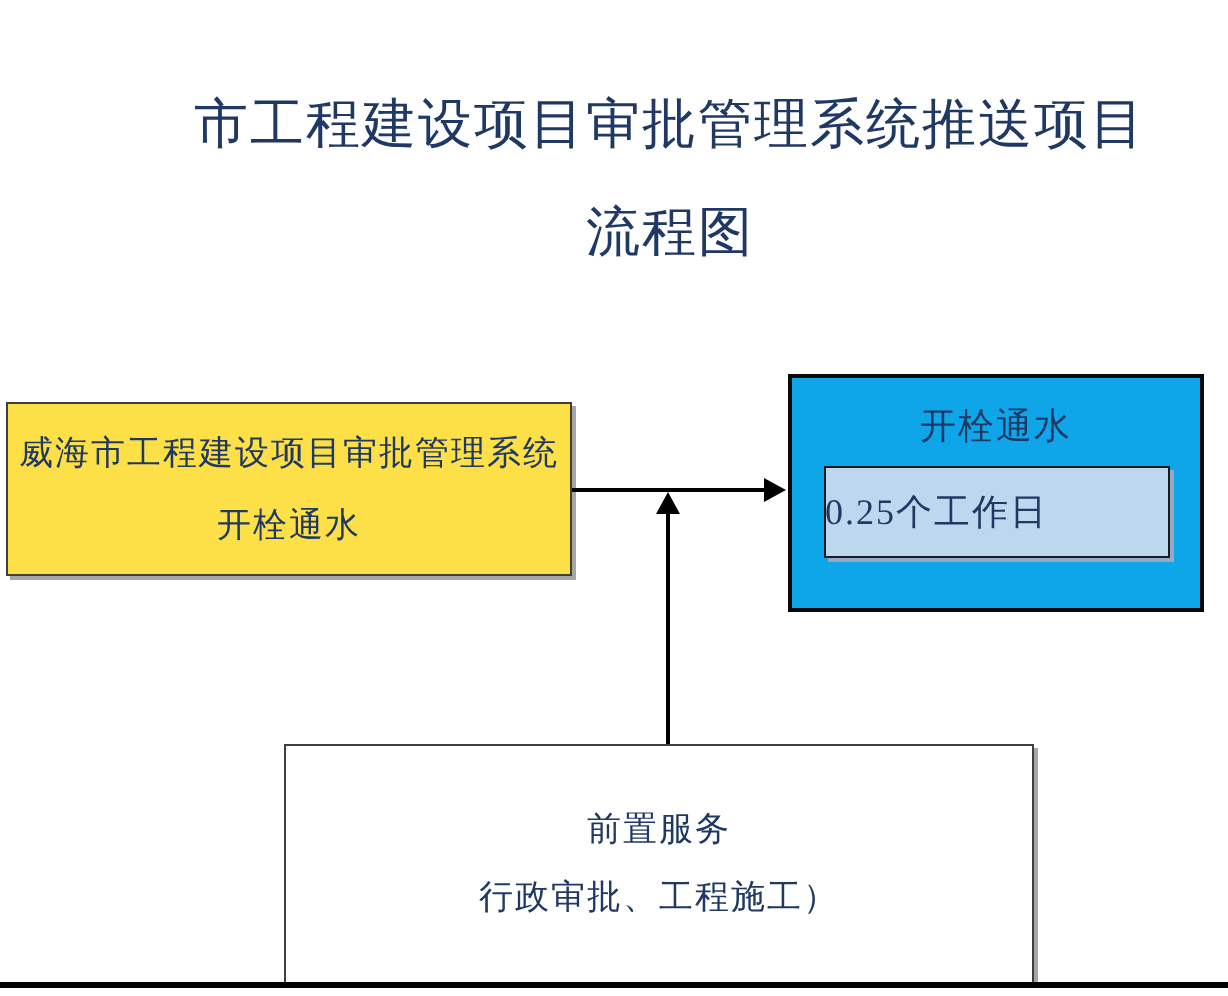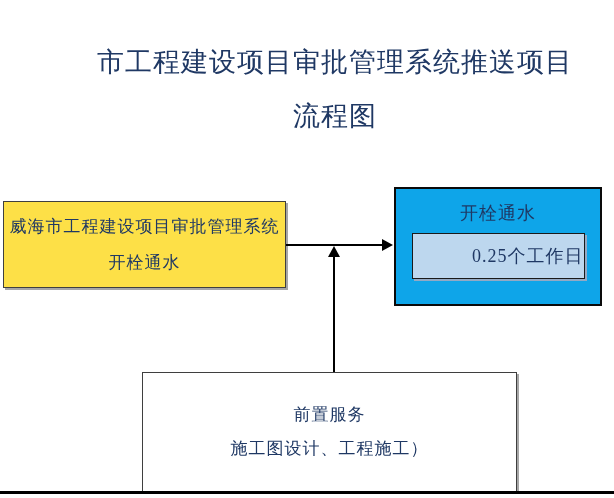--- a/index.html
+++ b/index.html
@@ -23,21 +23,21 @@
   }
   .right-box{
     left:394px;top:187px;width:208px;height:119px;background:#0ea5e9;
     border:2px solid #0a0a0a;justify-content:flex-start;
     font-size:18px;letter-spacing:1px;
   }
   .right-box-title{margin-top:12px;line-height:24px;}
   .duration-box{
     box-sizing:border-box;margin-top:8px;width:173px;height:46px;background:#bdd7ee;
     border:1.5px solid #1a1a1a;box-shadow:2px 2px 0 #93a9c4;
-    display:flex;align-items:center;justify-content:flex-end;font-size:18px;
+    display:flex;align-items:center;justify-content:flex-start;font-size:18px;
   }
   .bottom-box{
     left:142px;top:372px;width:375px;height:120px;background:#ffffff;
     border:1.5px solid #3f3f3f;box-shadow:2px 2px 0 #a6a6a6;
     font-size:17px;letter-spacing:1px;line-height:34px;
   }
   .hline{position:absolute;left:286px;top:244px;width:97px;height:2px;background:#000;}
   .arrow-right{
     position:absolute;left:382px;top:239px;width:0;height:0;
     border-top:6px solid transparent;border-bottom:6px solid transparent;border-left:11px solid #000;
@@ -71,18 +71,18 @@
 
   <div class="box right-box">
     <div class="right-box-title">开栓通水</div>
     <div class="duration-box">
       <span>0.25个工作日</span>
     </div>
   </div>
 
   <div class="box bottom-box">
     <div>前置服务</div>
-    <div>施工图设计、工程施工）</div>
+    <div>行政审批、工程施工）</div>
   </div>
 
   <div class="bottom-rule"></div>
 
 </div>
 
 </body></html>

